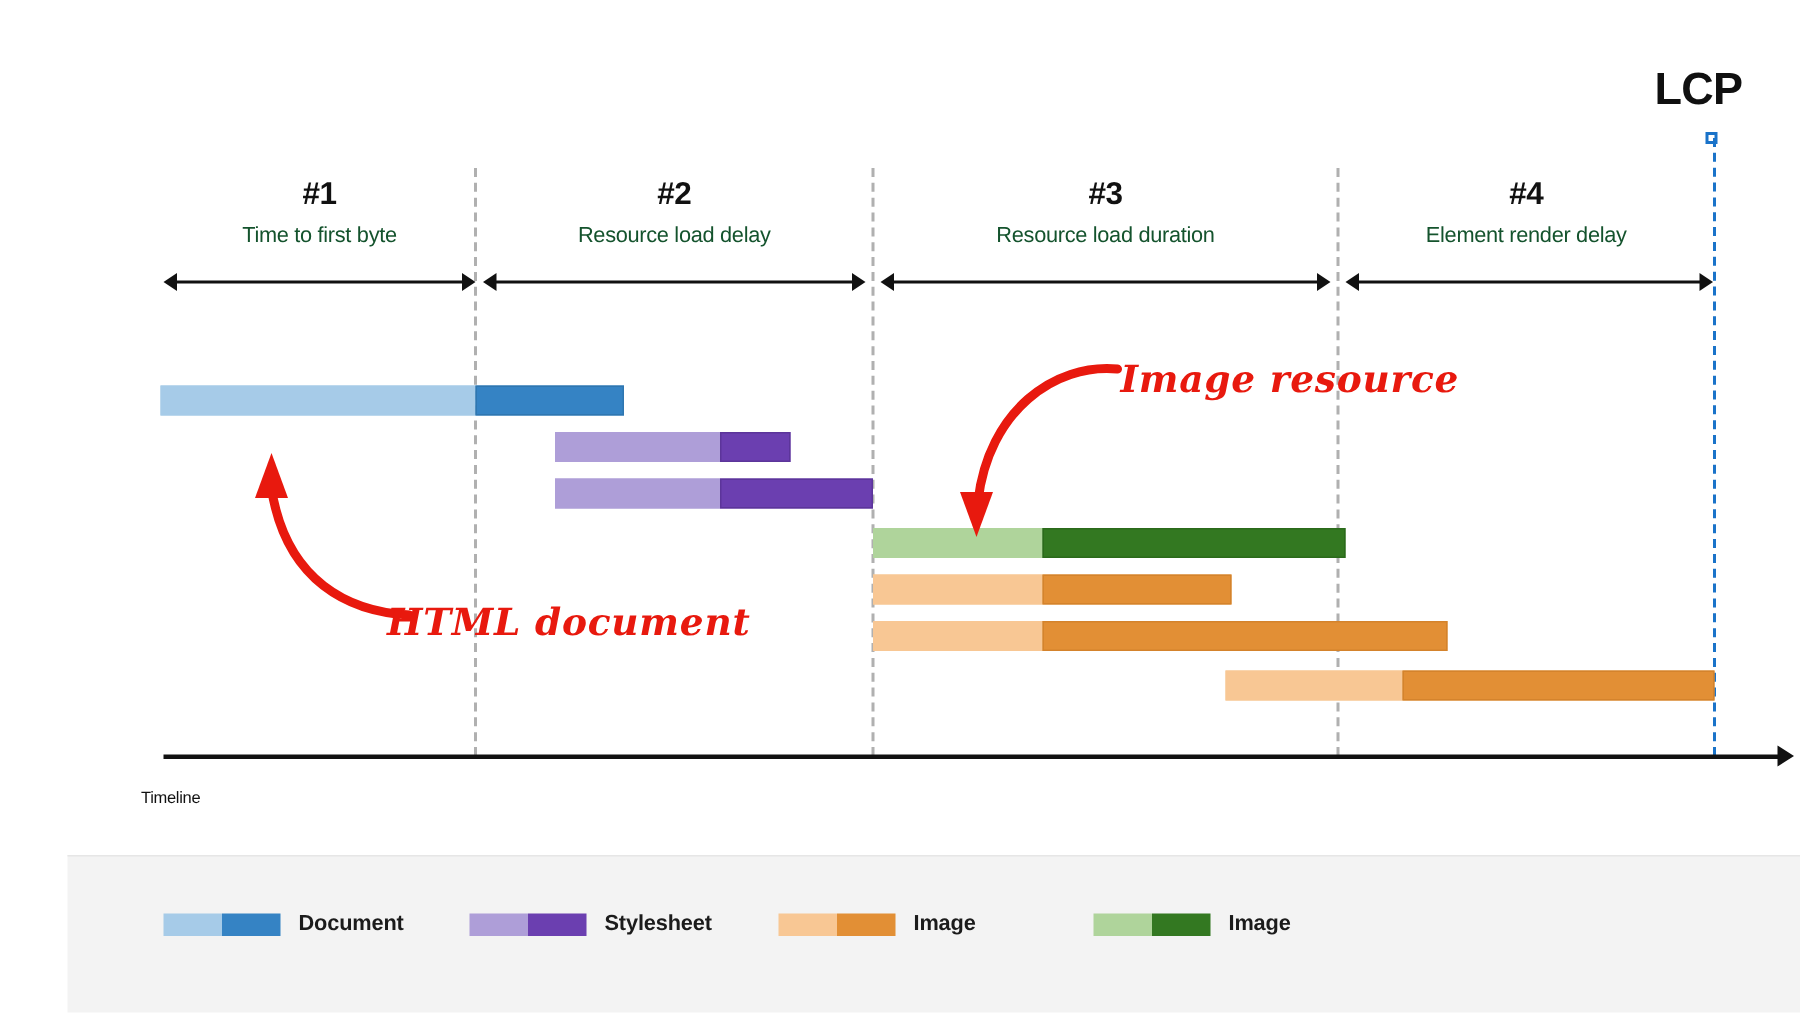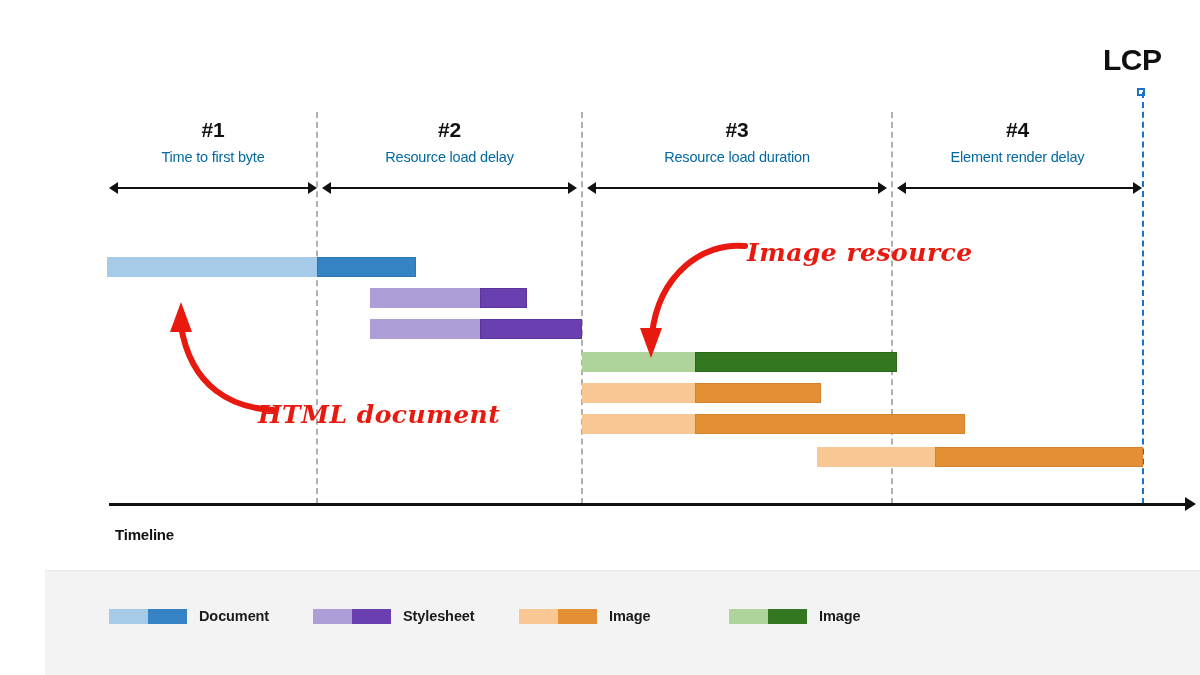--- a/index.html
+++ b/index.html
@@ -43,21 +43,21 @@
     border:2px solid #1a73c9;background:#ffffff;box-sizing:border-box;
   }
   #lcp-label{
     position:absolute;left:1058px;top:43px;
     font-size:30px;font-weight:bold;color:#101010;letter-spacing:-0.5px;
   }
 
   
   .phase{position:absolute;top:118px;text-align:center;}
   .phase-num{font-size:21px;font-weight:bold;color:#111;letter-spacing:-0.3px;}
-  .phase-name{font-size:14.5px;color:#0369a1;margin-top:7px;letter-spacing:-0.2px;white-space:nowrap;}
+  .phase-name{font-size:14.5px;color:#14532d;margin-top:7px;letter-spacing:-0.2px;white-space:nowrap;}
 
   
   .measure{position:absolute;top:182px;height:12px;}
   .measure .shaft{
     position:absolute;left:7px;right:7px;top:5px;height:2px;background:#111;
   }
   .measure .head{
     position:absolute;top:0;width:0;height:0;
     border-top:6px solid transparent;border-bottom:6px solid transparent;
   }
@@ -69,22 +69,22 @@
   .bar .seg-light,.bar .seg-dark{height:100%;box-sizing:border-box;}
 
   
   #axis{position:absolute;left:64px;top:503px;width:1080px;height:3px;background:#111;}
   #axis-head{
     position:absolute;left:1140px;top:497px;width:0;height:0;
     border-top:7px solid transparent;border-bottom:7px solid transparent;
     border-left:11px solid #111;
   }
   #axis-label{
-    position:absolute;left:70px;top:526px;
-    font-size:15px;font-weight:bold;color:#111;letter-spacing:-0.2px;
+    position:absolute;left:49px;top:526px;
+    font-size:11px;font-weight:normal;color:#111;letter-spacing:-0.2px;
   }
 
   
   .annot-text{
     position:absolute;color:#e8190e;
     font-family:"DejaVu Serif",serif;
     font-style:italic;font-weight:bold;
     font-size:25px;letter-spacing:0.5px;white-space:nowrap;
   }
   #annot-html-text{left:213px;top:400px;}

